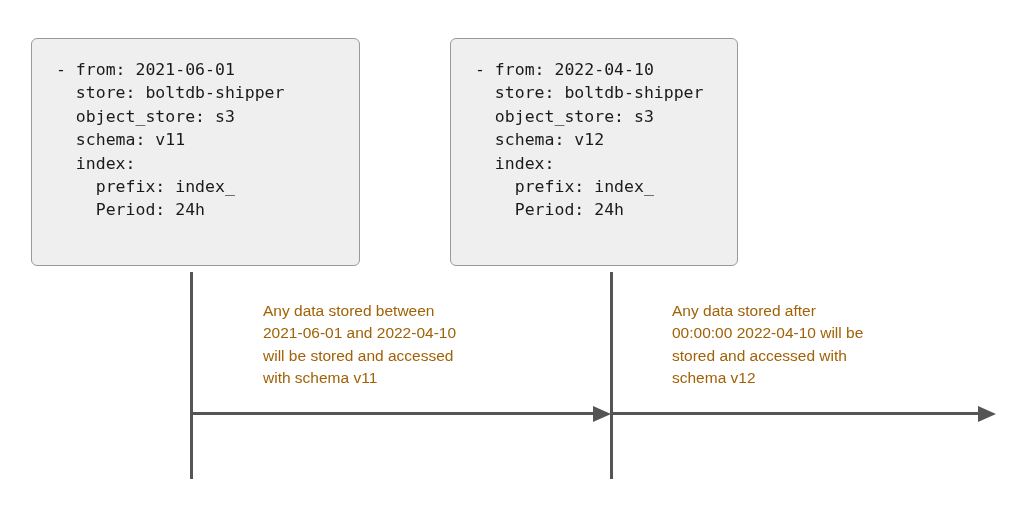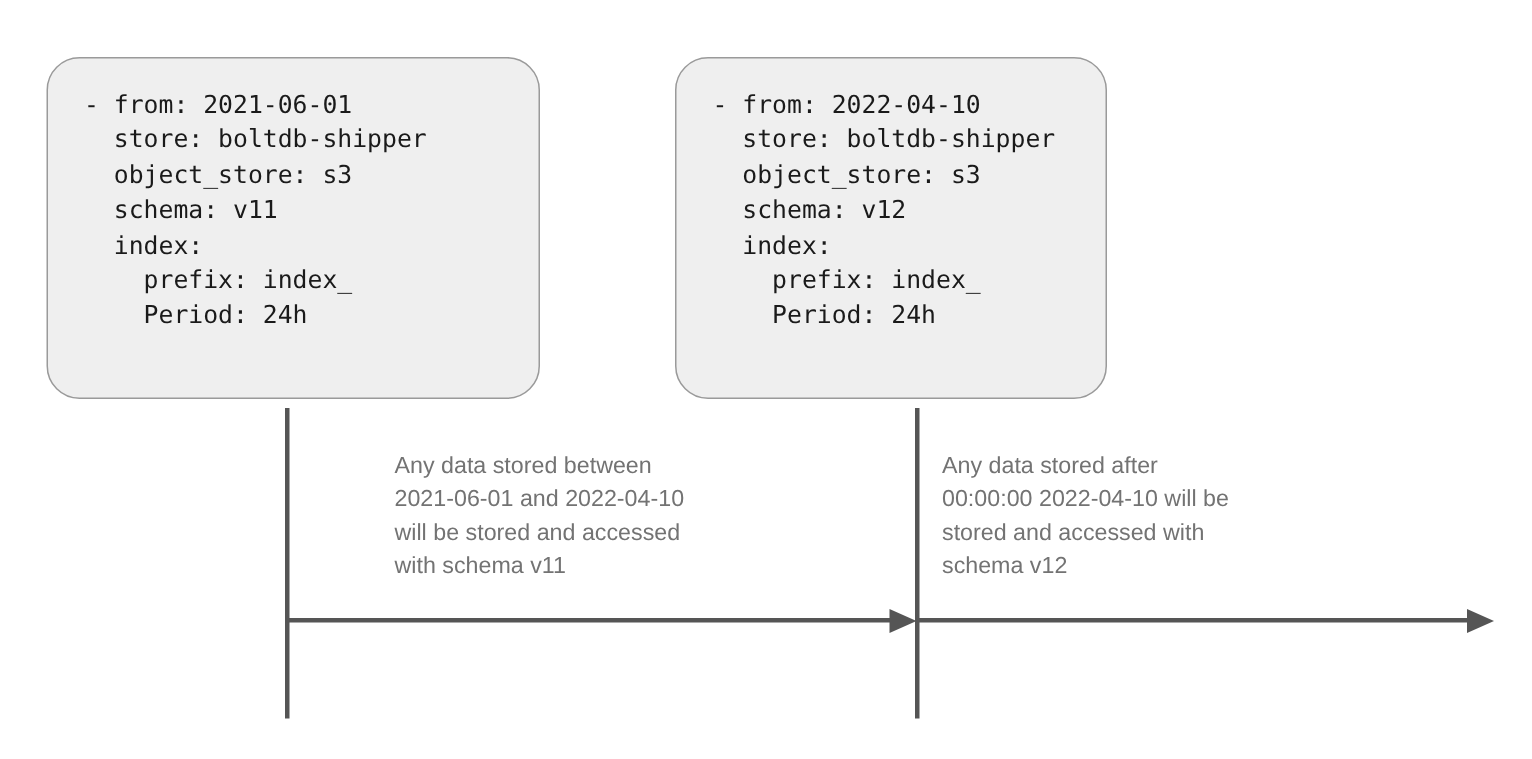--- a/index.html
+++ b/index.html
@@ -19,21 +19,21 @@
     background: #ffffff;
     overflow: hidden;
   }
 
   
   .config-box {
     position: absolute;
     box-sizing: border-box;
     background: #efefef;
     border: 1.5px solid #9a9a9a;
-    border-radius: 22px;
+    border-radius: 6px;
   }
   #config-box-1 { left: 31px;  top: 38px; width: 329px; height: 228px; }
   #config-box-2 { left: 450px; top: 38px; width: 288px; height: 228px; }
 
   .config-code {
     position: absolute;
     left: 24px;
     top: 19px;
     margin: 0;
     font-family: "DejaVu Sans Mono", "Liberation Mono", monospace;
@@ -71,25 +71,25 @@
   }
   #arrowhead-mid { left: 593px; top: 405.5px; }
   #arrowhead-end { left: 978px; top: 405.5px; }
 
   
   .annotation {
     position: absolute;
     font-family: "Liberation Sans", sans-serif;
     font-size: 15.5px;
     line-height: 22.4px;
-    color: #737373;
+    color: #a16207;
     white-space: pre-line;
   }
   #annotation-left  { left: 263px; top: 300px; width: 300px; }
-  #annotation-right { left: 628px; top: 300px; width: 300px; }
+  #annotation-right { left: 672px; top: 300px; width: 300px; }
 </style>
 </head>
 <body>
 
 <div id="canvas">
 
   <div class="config-box" id="config-box-1">
     <pre class="config-code">- from: 2021-06-01
   store: boltdb-shipper
   object_store: s3

